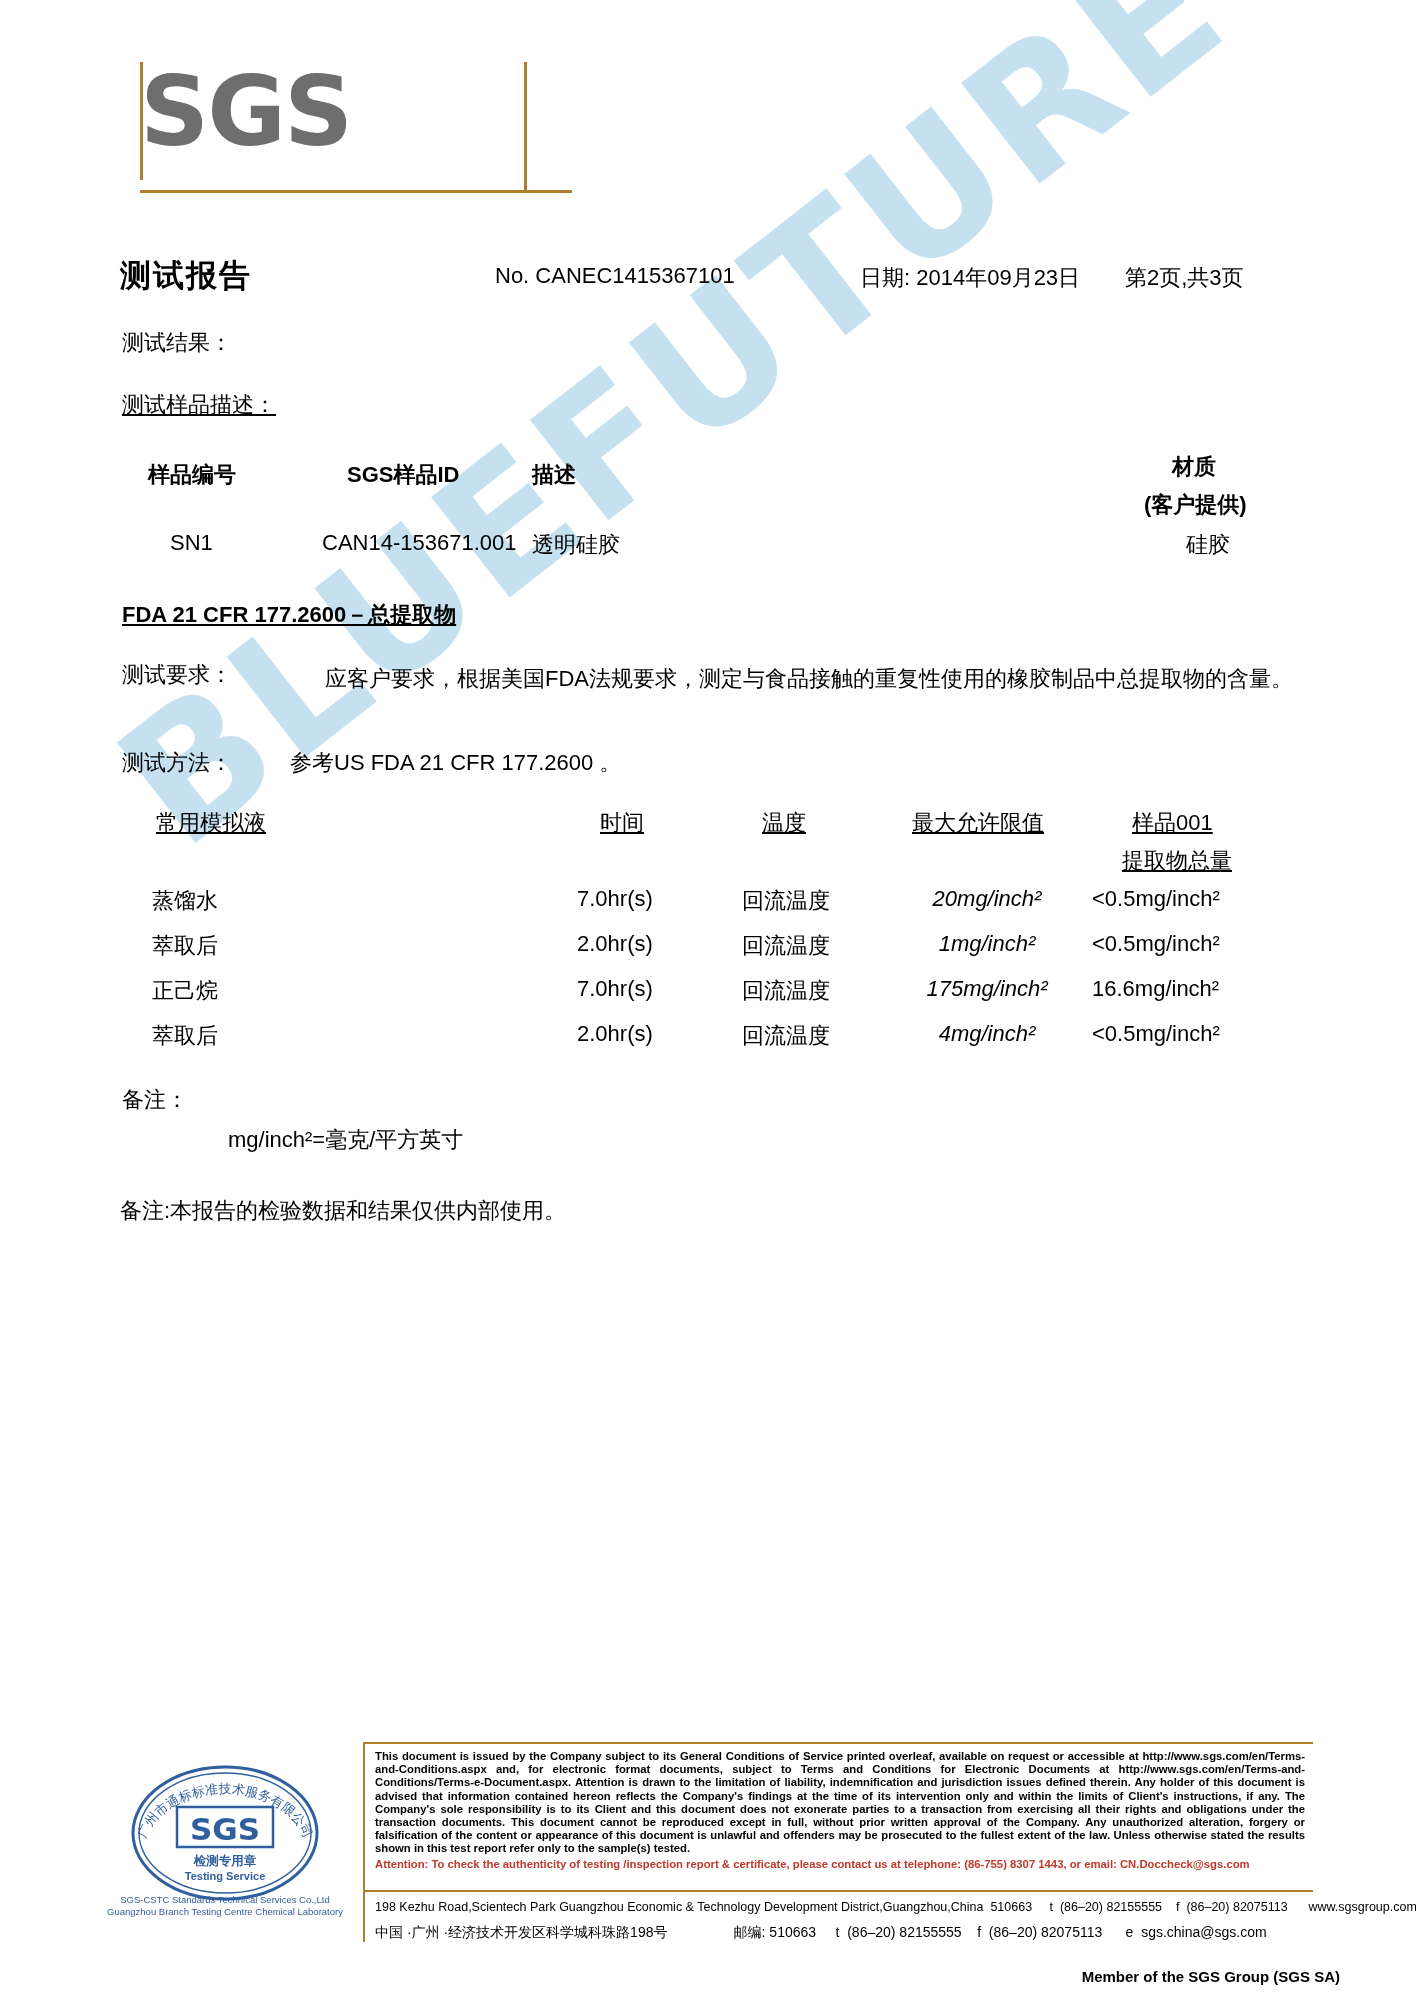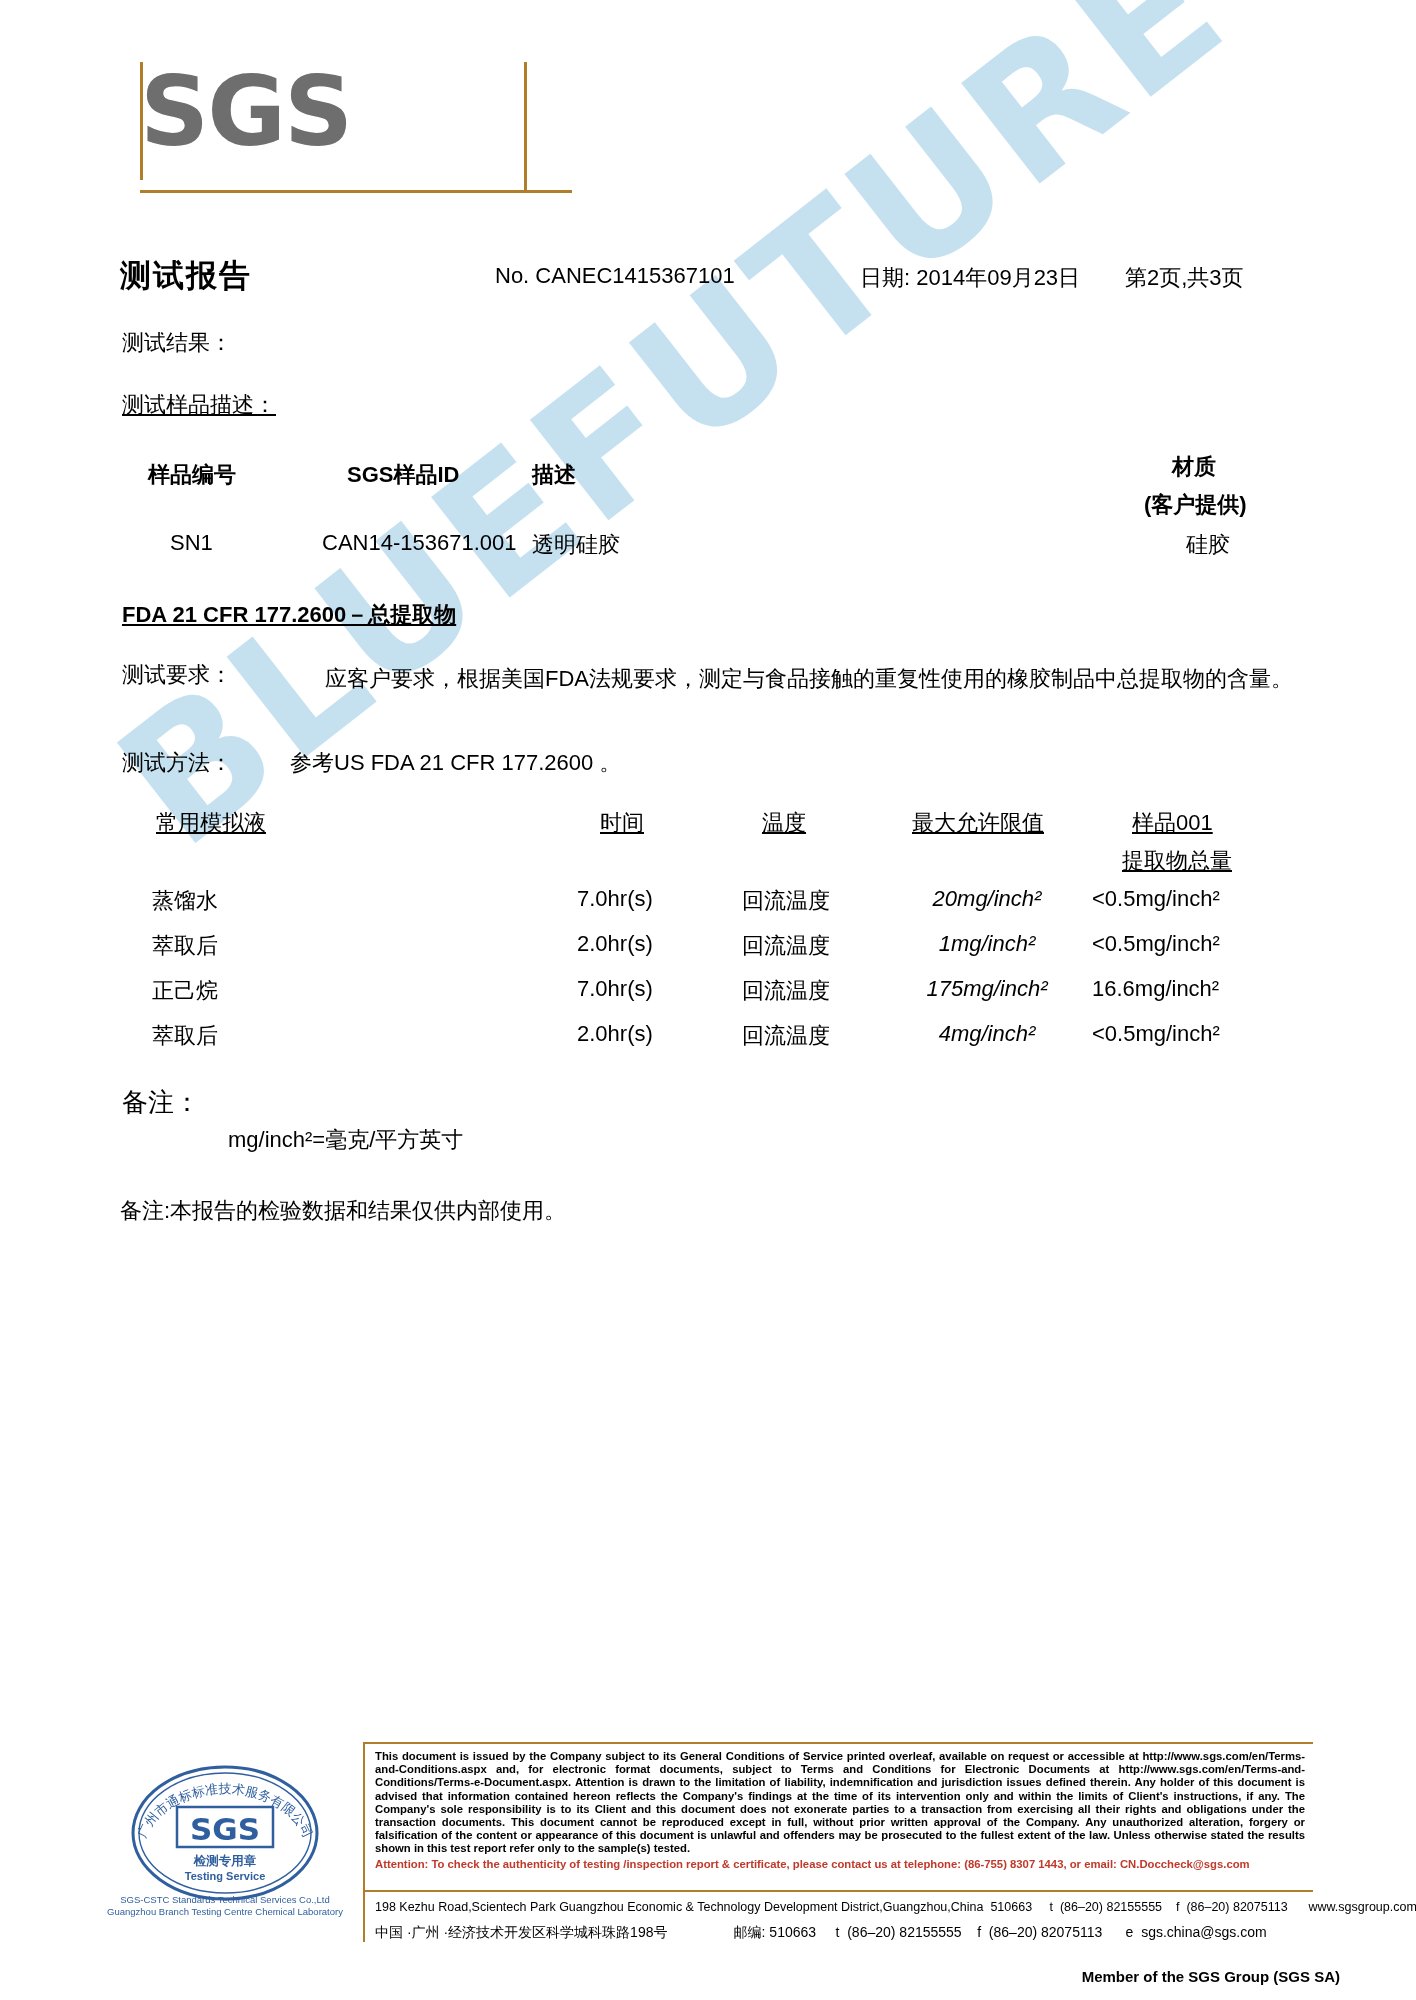--- a/index.html
+++ b/index.html
@@ -231,21 +231,21 @@
   .rc1 { left: 455px; top: 0; }
   .rc2 { left: 620px; top: 0; }
   .rc3 { left: 790px; top: 0; width: 150px; text-align: center; font-style: italic; }
   .rc4 { left: 970px; top: 0; width: 180px; }
 
   
   .note-label {
     position: absolute;
     left: 122px;
     top: 1085px;
-    font-size: 26px;
+    font-size: 22px;
     z-index: 20;
   }
   .note-value {
     position: absolute;
     left: 228px;
     top: 1125px;
     font-size: 22px;
     z-index: 20;
   }
   .note2 {

